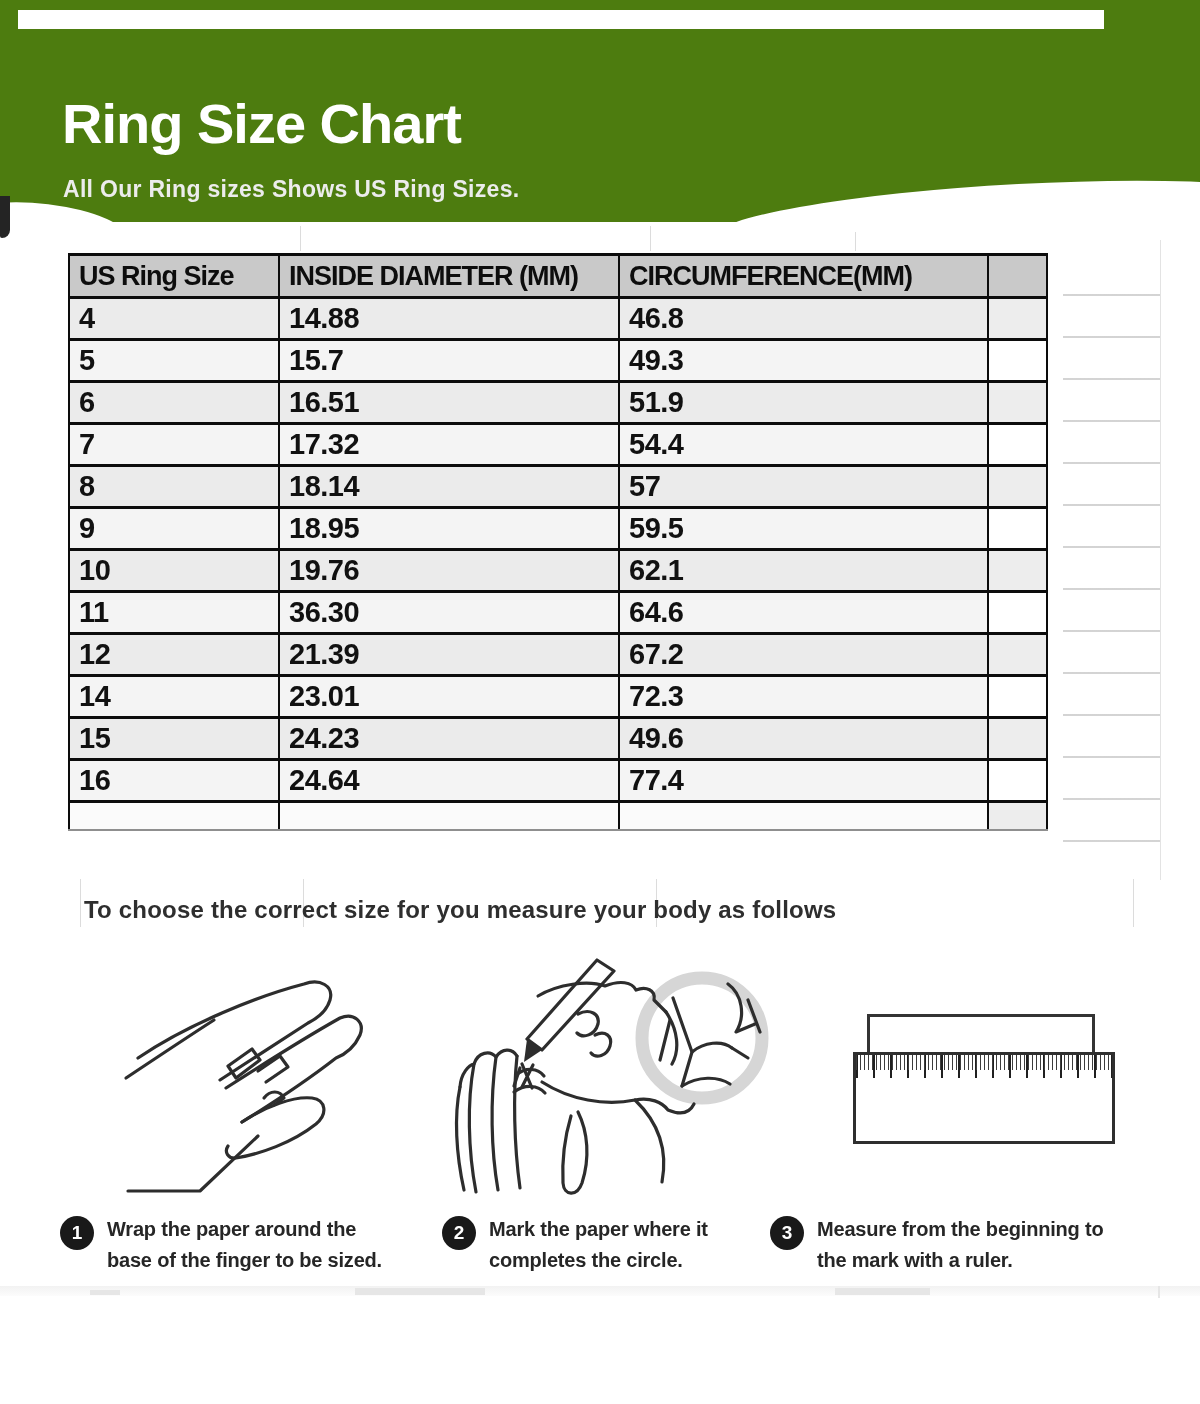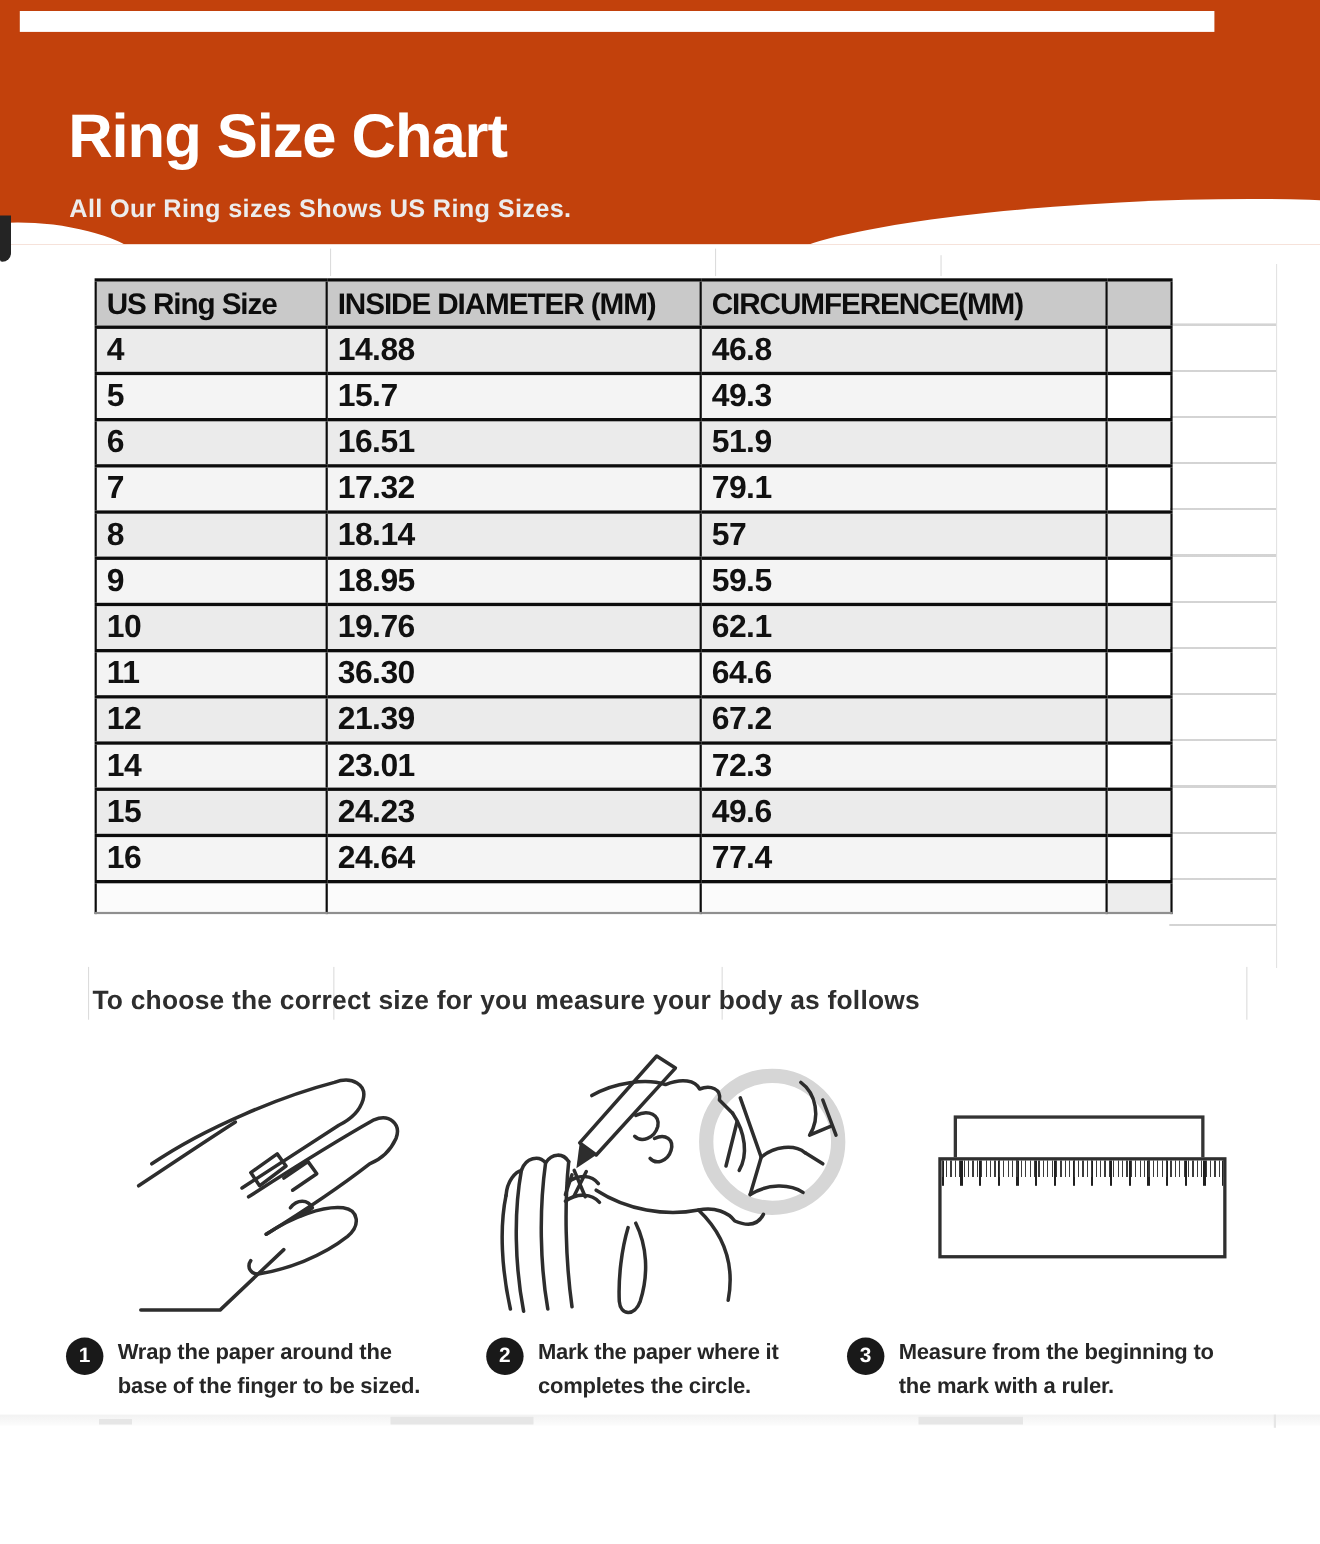--- a/index.html
+++ b/index.html
@@ -5,21 +5,21 @@
   html,body{margin:0;padding:0;background:#ffffff;}
   .canvas{
     position:relative;width:1200px;height:1404px;overflow:hidden;
     background:#ffffff;
     font-family:"Liberation Sans","DejaVu Sans",sans-serif;
     color:#111;
   }
   
   .header-black{
     position:absolute;left:0;top:0;width:1200px;height:222px;
-    background:#c2410c;overflow:hidden;
+    background:#4d7c0f;overflow:hidden;
   }
   .header-black .swoosh-right{
     position:absolute;right:-130px;bottom:-40px;width:620px;height:78px;
     background:#ffffff;border-radius:50%;transform:rotate(-3deg);
   }
   .header-black .swoosh-left{
     position:absolute;left:-40px;bottom:-34px;width:170px;height:52px;
     background:#ffffff;border-radius:50%;transform:rotate(7deg);
   }
   .white-notch{
@@ -42,21 +42,21 @@
   }
   
   .gridline{position:absolute;background:#dcdcdc;}
   .right-rules{
     position:absolute;left:1063px;top:294px;width:97px;height:584px;
     background:repeating-linear-gradient(180deg,#c9c9c9 0 2px,transparent 2px 42px);
     opacity:.8;
   }
   
   .size-table{
-    position:absolute;left:86px;top:253px;width:978px;
+    position:absolute;left:68px;top:253px;width:978px;
     border-collapse:collapse;table-layout:fixed;
     font-weight:bold;
   }
   .size-table th,.size-table td{
     border:2px solid #0c0c0c;border-top-width:3px;border-bottom-width:3px;
     padding:0 0 0 9px;text-align:left;vertical-align:middle;
     overflow:hidden;white-space:nowrap;
   }
   .size-table thead th{
     height:40px;background:#c9c9c9;
@@ -172,21 +172,21 @@
         </tr>
         <tr>
           <td>6</td>
           <td>16.51</td>
           <td>51.9</td>
           <td class="extra"></td>
         </tr>
         <tr>
           <td>7</td>
           <td>17.32</td>
-          <td>79.1</td>
+          <td>54.4</td>
           <td class="extra"></td>
         </tr>
         <tr>
           <td>8</td>
           <td>18.14</td>
           <td>57</td>
           <td class="extra"></td>
         </tr>
         <tr>
           <td>9</td>

